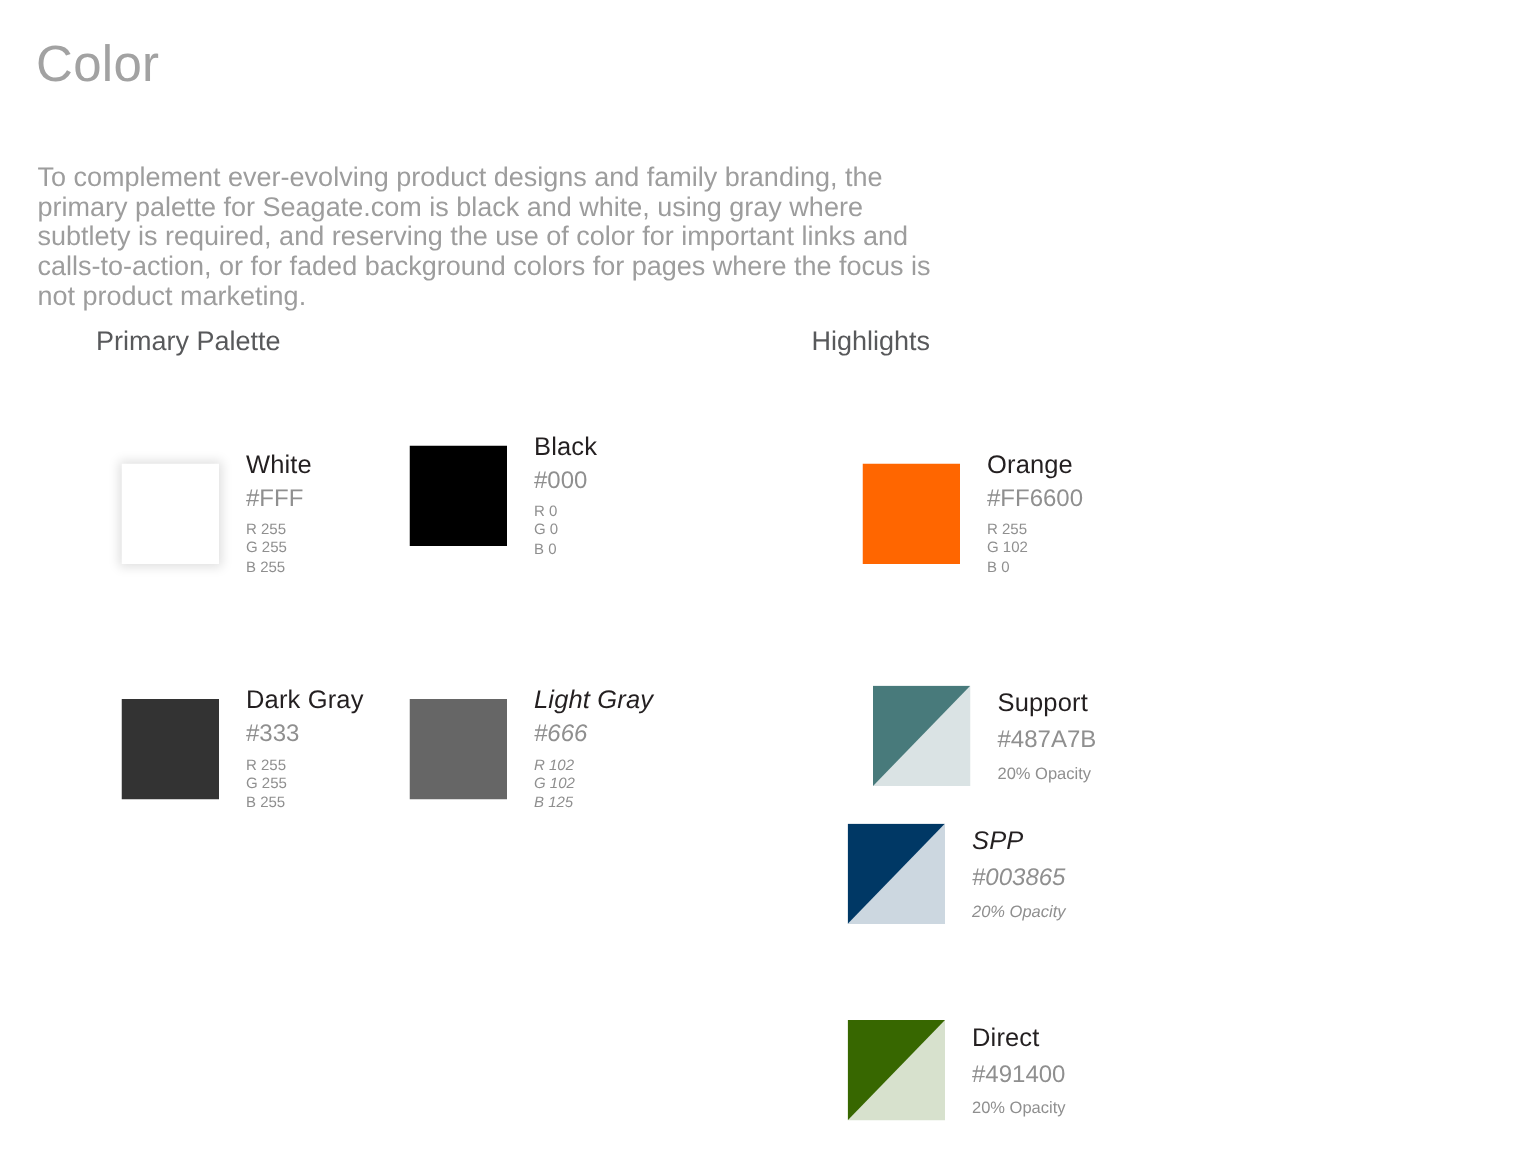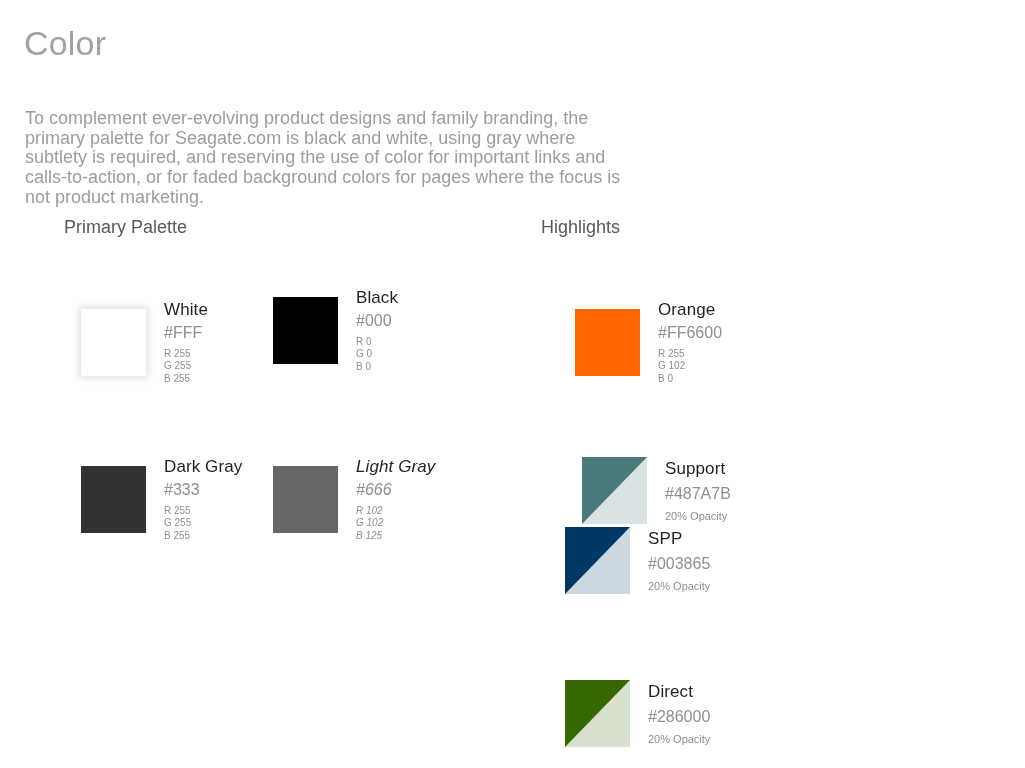--- a/index.html
+++ b/index.html
@@ -208,37 +208,37 @@
       <div class="chip-tint" style="background:#DAE3E4;"></div>
       <div class="chip-solid" style="background:#487A7B;"></div>
     </div>
     <div class="swatch-meta highlight-meta">
       <div class="swatch-name">Support</div>
       <div class="swatch-hex">#487A7B</div>
       <div class="swatch-note">20% Opacity</div>
     </div>
   </div>
 
-  <div class="swatch-card" style="left:565px; top:527px;">
+  <div class="swatch-card" style="left:565px; top:549px;font-style:italic;">
     <div class="swatch-chip highlight-chip">
       <div class="chip-tint" style="background:#CCD7E0;"></div>
       <div class="chip-solid" style="background:#003865;"></div>
     </div>
     <div class="swatch-meta highlight-meta">
       <div class="swatch-name">SPP</div>
       <div class="swatch-hex">#003865</div>
       <div class="swatch-note">20% Opacity</div>
     </div>
   </div>
 
   <div class="swatch-card" style="left:565px; top:680px;">
     <div class="swatch-chip highlight-chip">
       <div class="chip-tint" style="background:#D7E1CD;"></div>
       <div class="chip-solid" style="background:#376700;"></div>
     </div>
     <div class="swatch-meta highlight-meta">
       <div class="swatch-name">Direct</div>
-      <div class="swatch-hex">#286000</div>
+      <div class="swatch-hex">#491400</div>
       <div class="swatch-note">20% Opacity</div>
     </div>
   </div>
 
 </div>
 
 </body></html>

